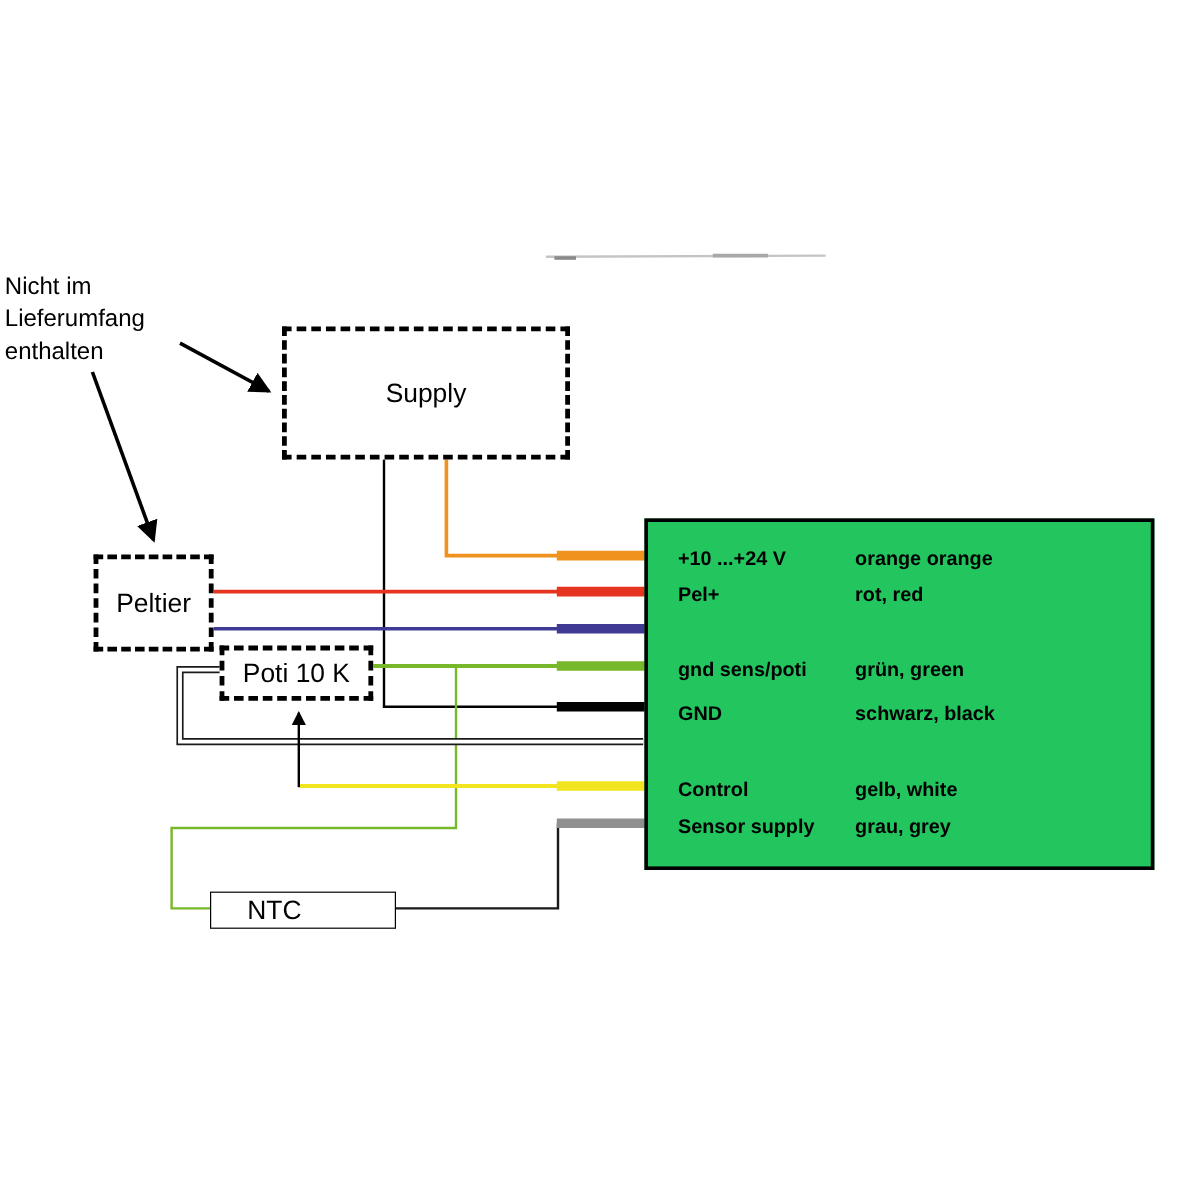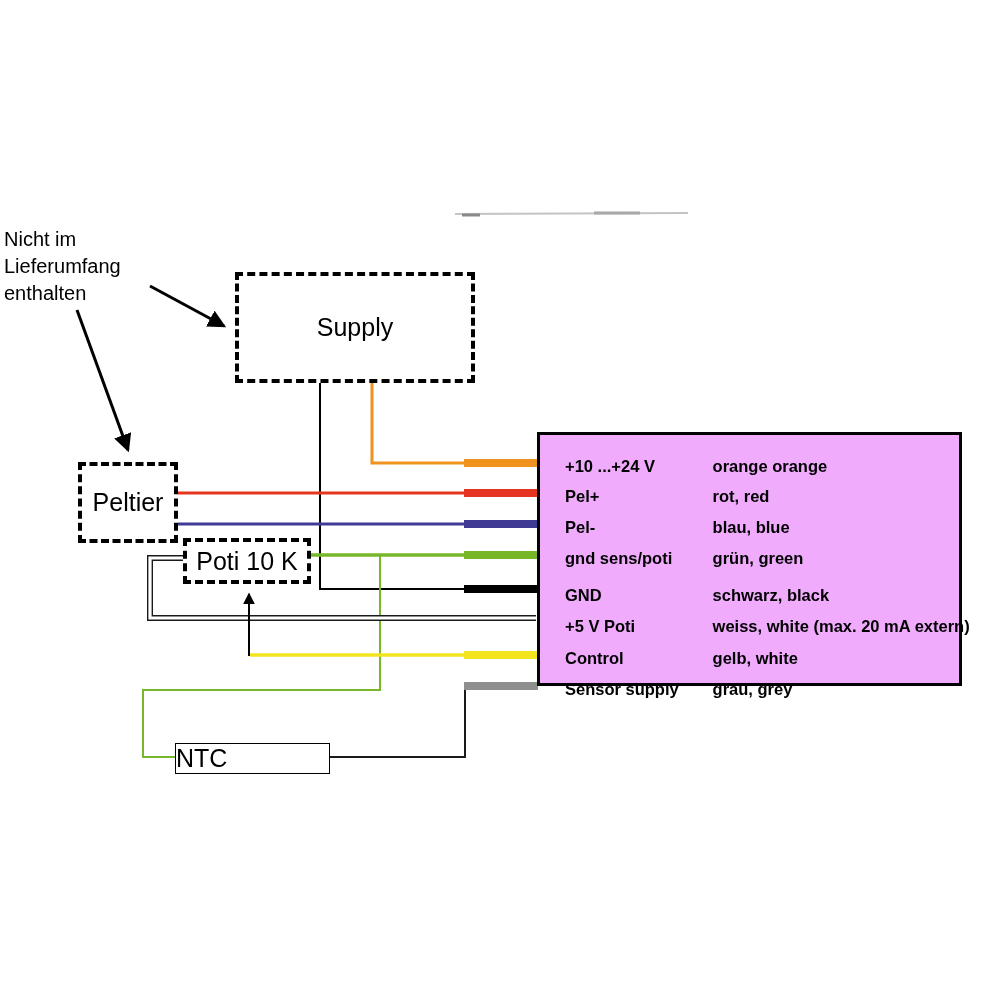--- a/index.html
+++ b/index.html
@@ -3,27 +3,27 @@
 <meta charset="utf-8">
 <style>
   html,body{margin:0;padding:0;background:#ffffff;}
   #canvas{
     position:relative;width:1000px;height:1000px;background:#ffffff;
     font-family:"Liberation Sans",sans-serif;color:#000;overflow:hidden;
   }
   #wiring-layer{position:absolute;left:0;top:0;z-index:1;}
   .box{position:absolute;background:#ffffff;display:flex;align-items:center;justify-content:center;z-index:2;box-sizing:border-box;}
   .dashed{border:4px dashed #000;}
-  .box-label{font-size:25px;}
+  .box-label{font-size:22px;}
   #annotation{position:absolute;left:4px;top:226px;font-size:20px;line-height:27px;z-index:2;}
   #supply-box{left:235px;top:272px;width:240px;height:111px;}
   #peltier-box{left:78px;top:462px;width:100px;height:81px;text-align:center;}
   #poti-box{left:183px;top:538px;width:128px;height:46px;}
-  #ntc-box{left:175px;top:743px;width:155px;height:31px;border:1.5px solid #000;justify-content:flex-start;text-align:center;}
-  #panel-box{position:absolute;left:537px;top:432px;width:425px;height:254px;border:3px solid #000;background:#f0abfc;z-index:2;box-sizing:border-box;}
+  #ntc-box{left:175px;top:743px;width:155px;height:31px;border:1.5px solid #000;justify-content:flex-start;padding-left:30px;text-align:center;}
+  #panel-box{position:absolute;left:537px;top:432px;width:425px;height:293px;border:3px solid #000;background:#22c55e;z-index:2;box-sizing:border-box;}
   .prow{position:absolute;left:25px;height:20px;line-height:20px;font-size:16.5px;font-weight:bold;white-space:nowrap;}
   .sig{display:inline-block;width:143px;}
 </style>
 </head>
 <body>
 
 <div id="canvas">
 
   <svg id="wiring-layer" width="1000" height="1000" viewBox="0 0 1000 1000">
     <defs>
@@ -90,35 +90,27 @@
 
   <div id="panel-box">
     <div class="prow" style="top:21px">
       <span class="sig">+10 ...+24 V</span>
       <span>orange orange</span>
     </div>
     <div class="prow" style="top:51px">
       <span class="sig">Pel+</span>
       <span>rot, red</span>
     </div>
-    <div class="prow" style="top:82px">
-      <span class="sig">Pel-</span>
-      <span>blau, blue</span>
-    </div>
     <div class="prow" style="top:113px">
       <span class="sig">gnd sens/poti</span>
       <span>grün, green</span>
     </div>
     <div class="prow" style="top:150px">
       <span class="sig">GND</span>
       <span>schwarz, black</span>
-    </div>
-    <div class="prow" style="top:181px">
-      <span class="sig">+5 V Poti</span>
-      <span>weiss, white (max. 20 mA extern)</span>
     </div>
     <div class="prow" style="top:213px">
       <span class="sig">Control</span>
       <span>gelb,  white</span>
     </div>
     <div class="prow" style="top:244px">
       <span class="sig">Sensor supply</span>
       <span>grau, grey</span>
     </div>
   </div>

